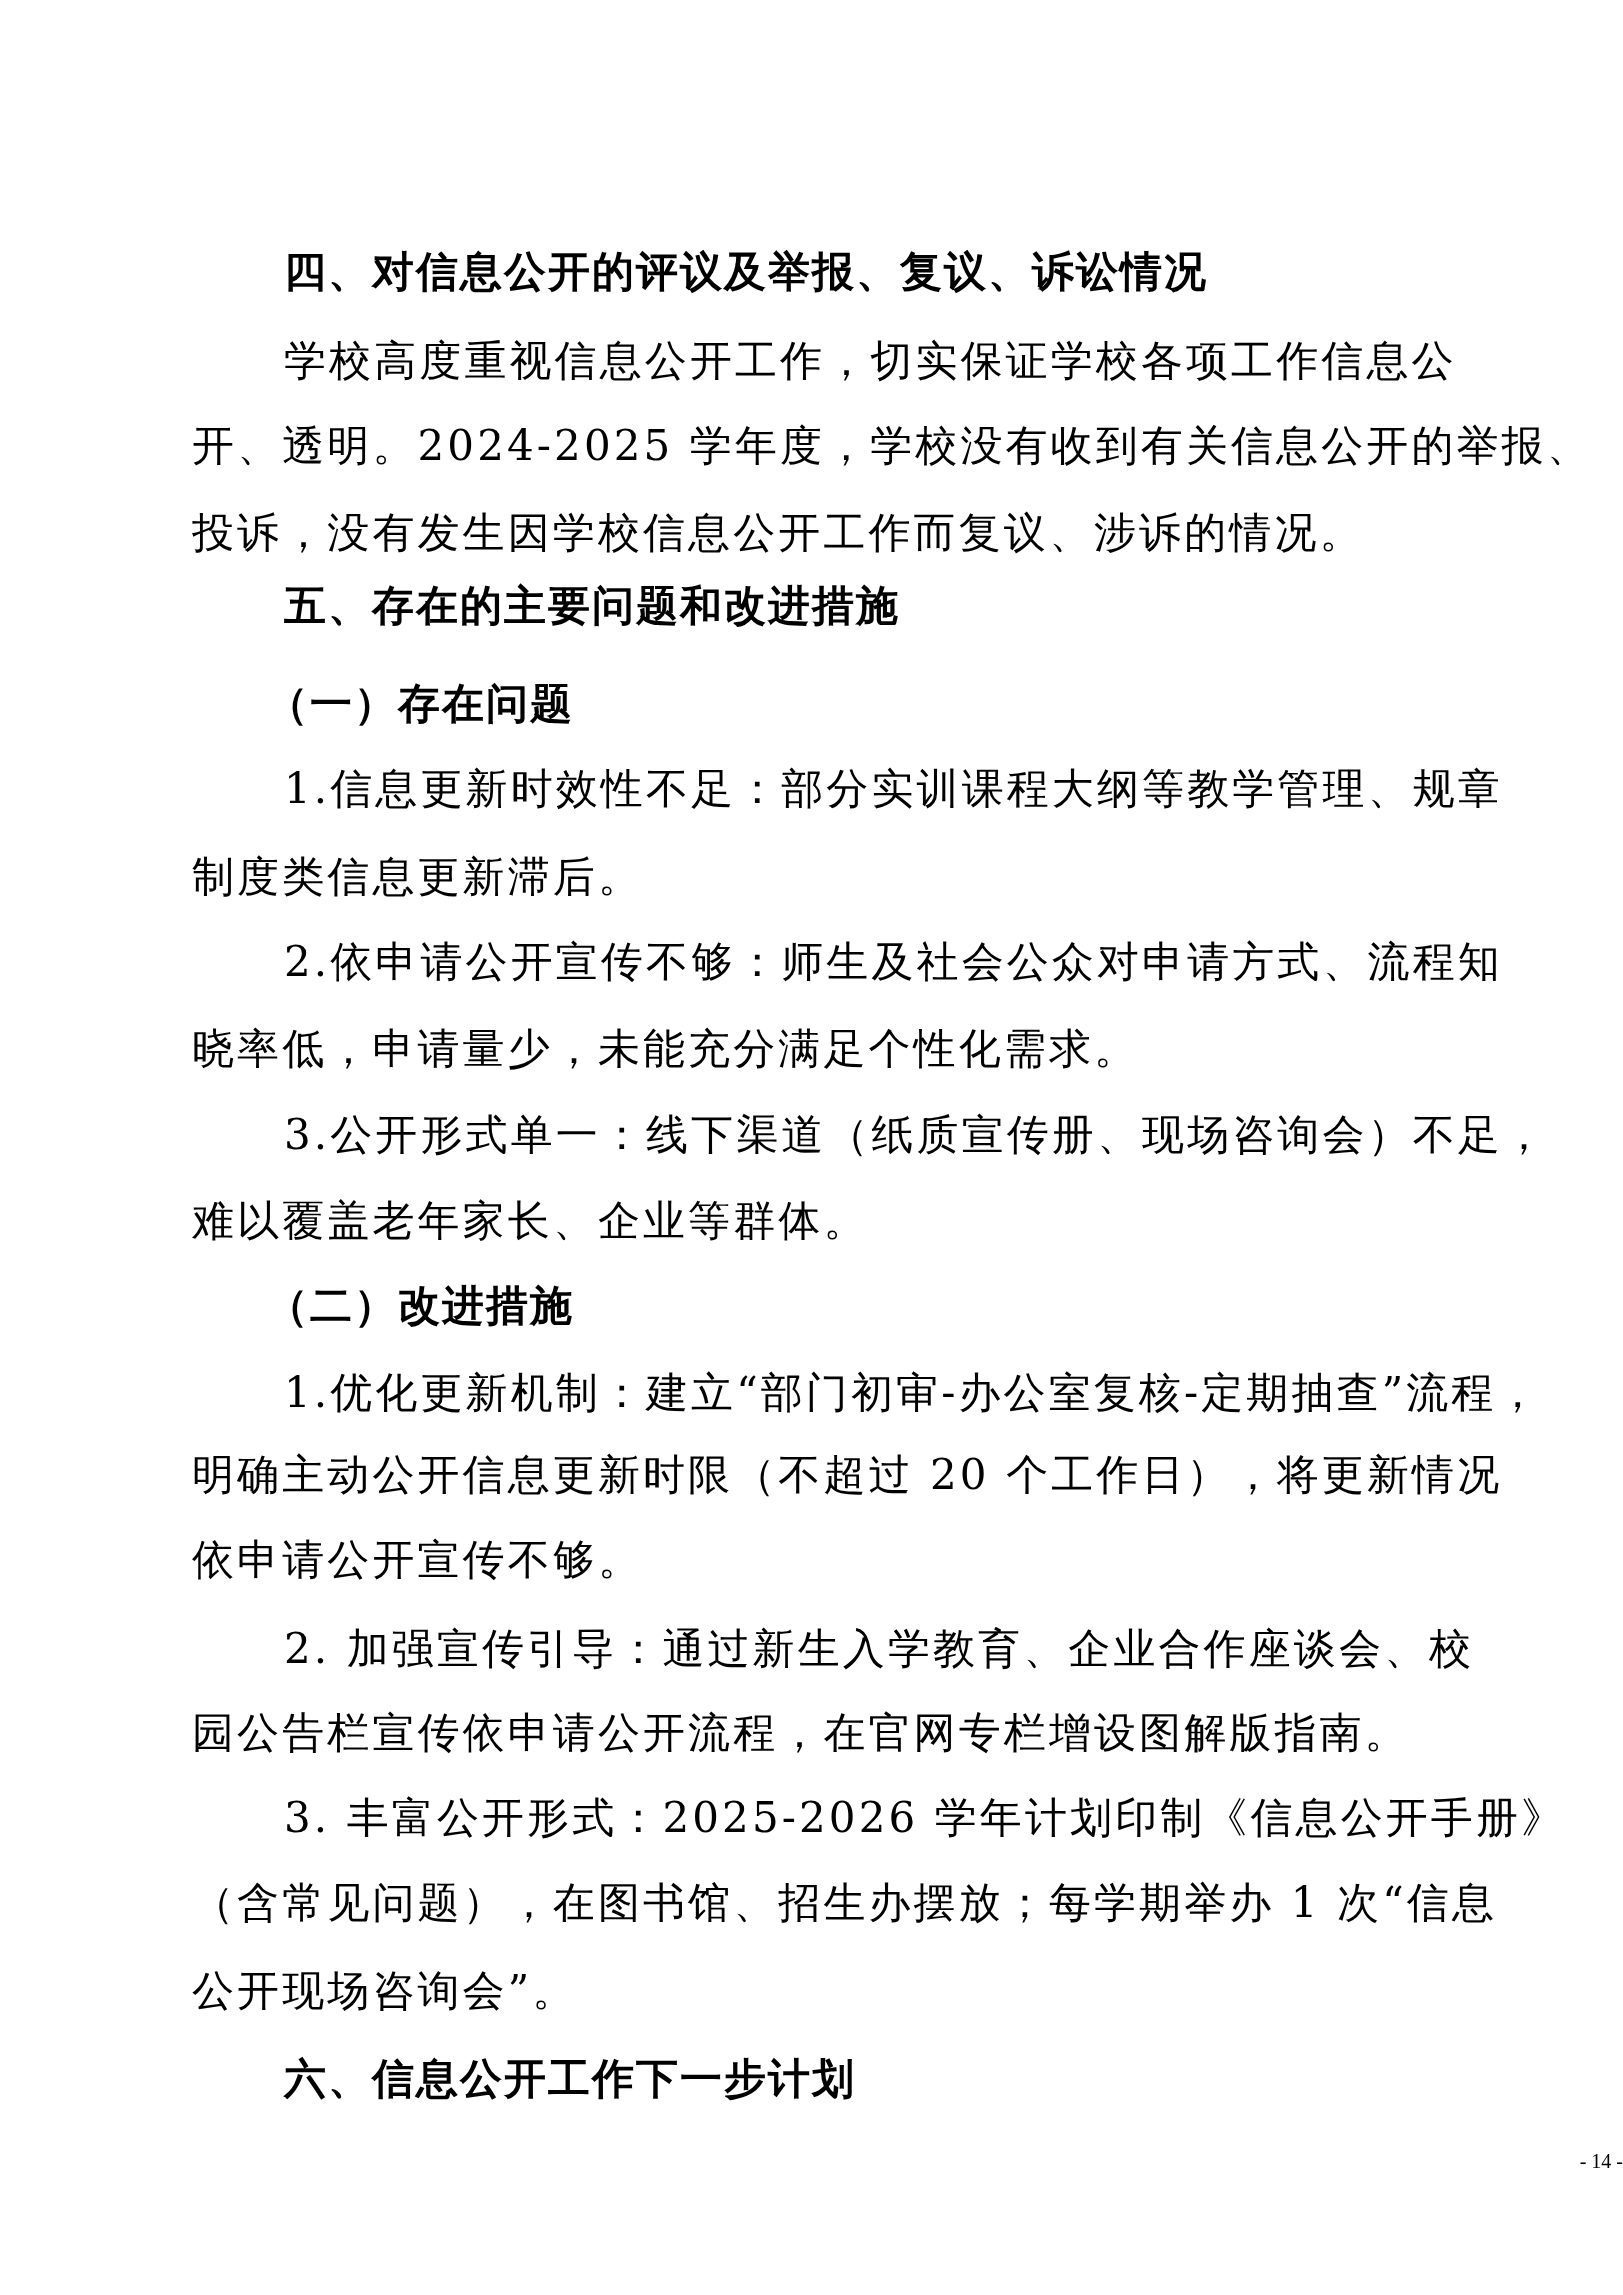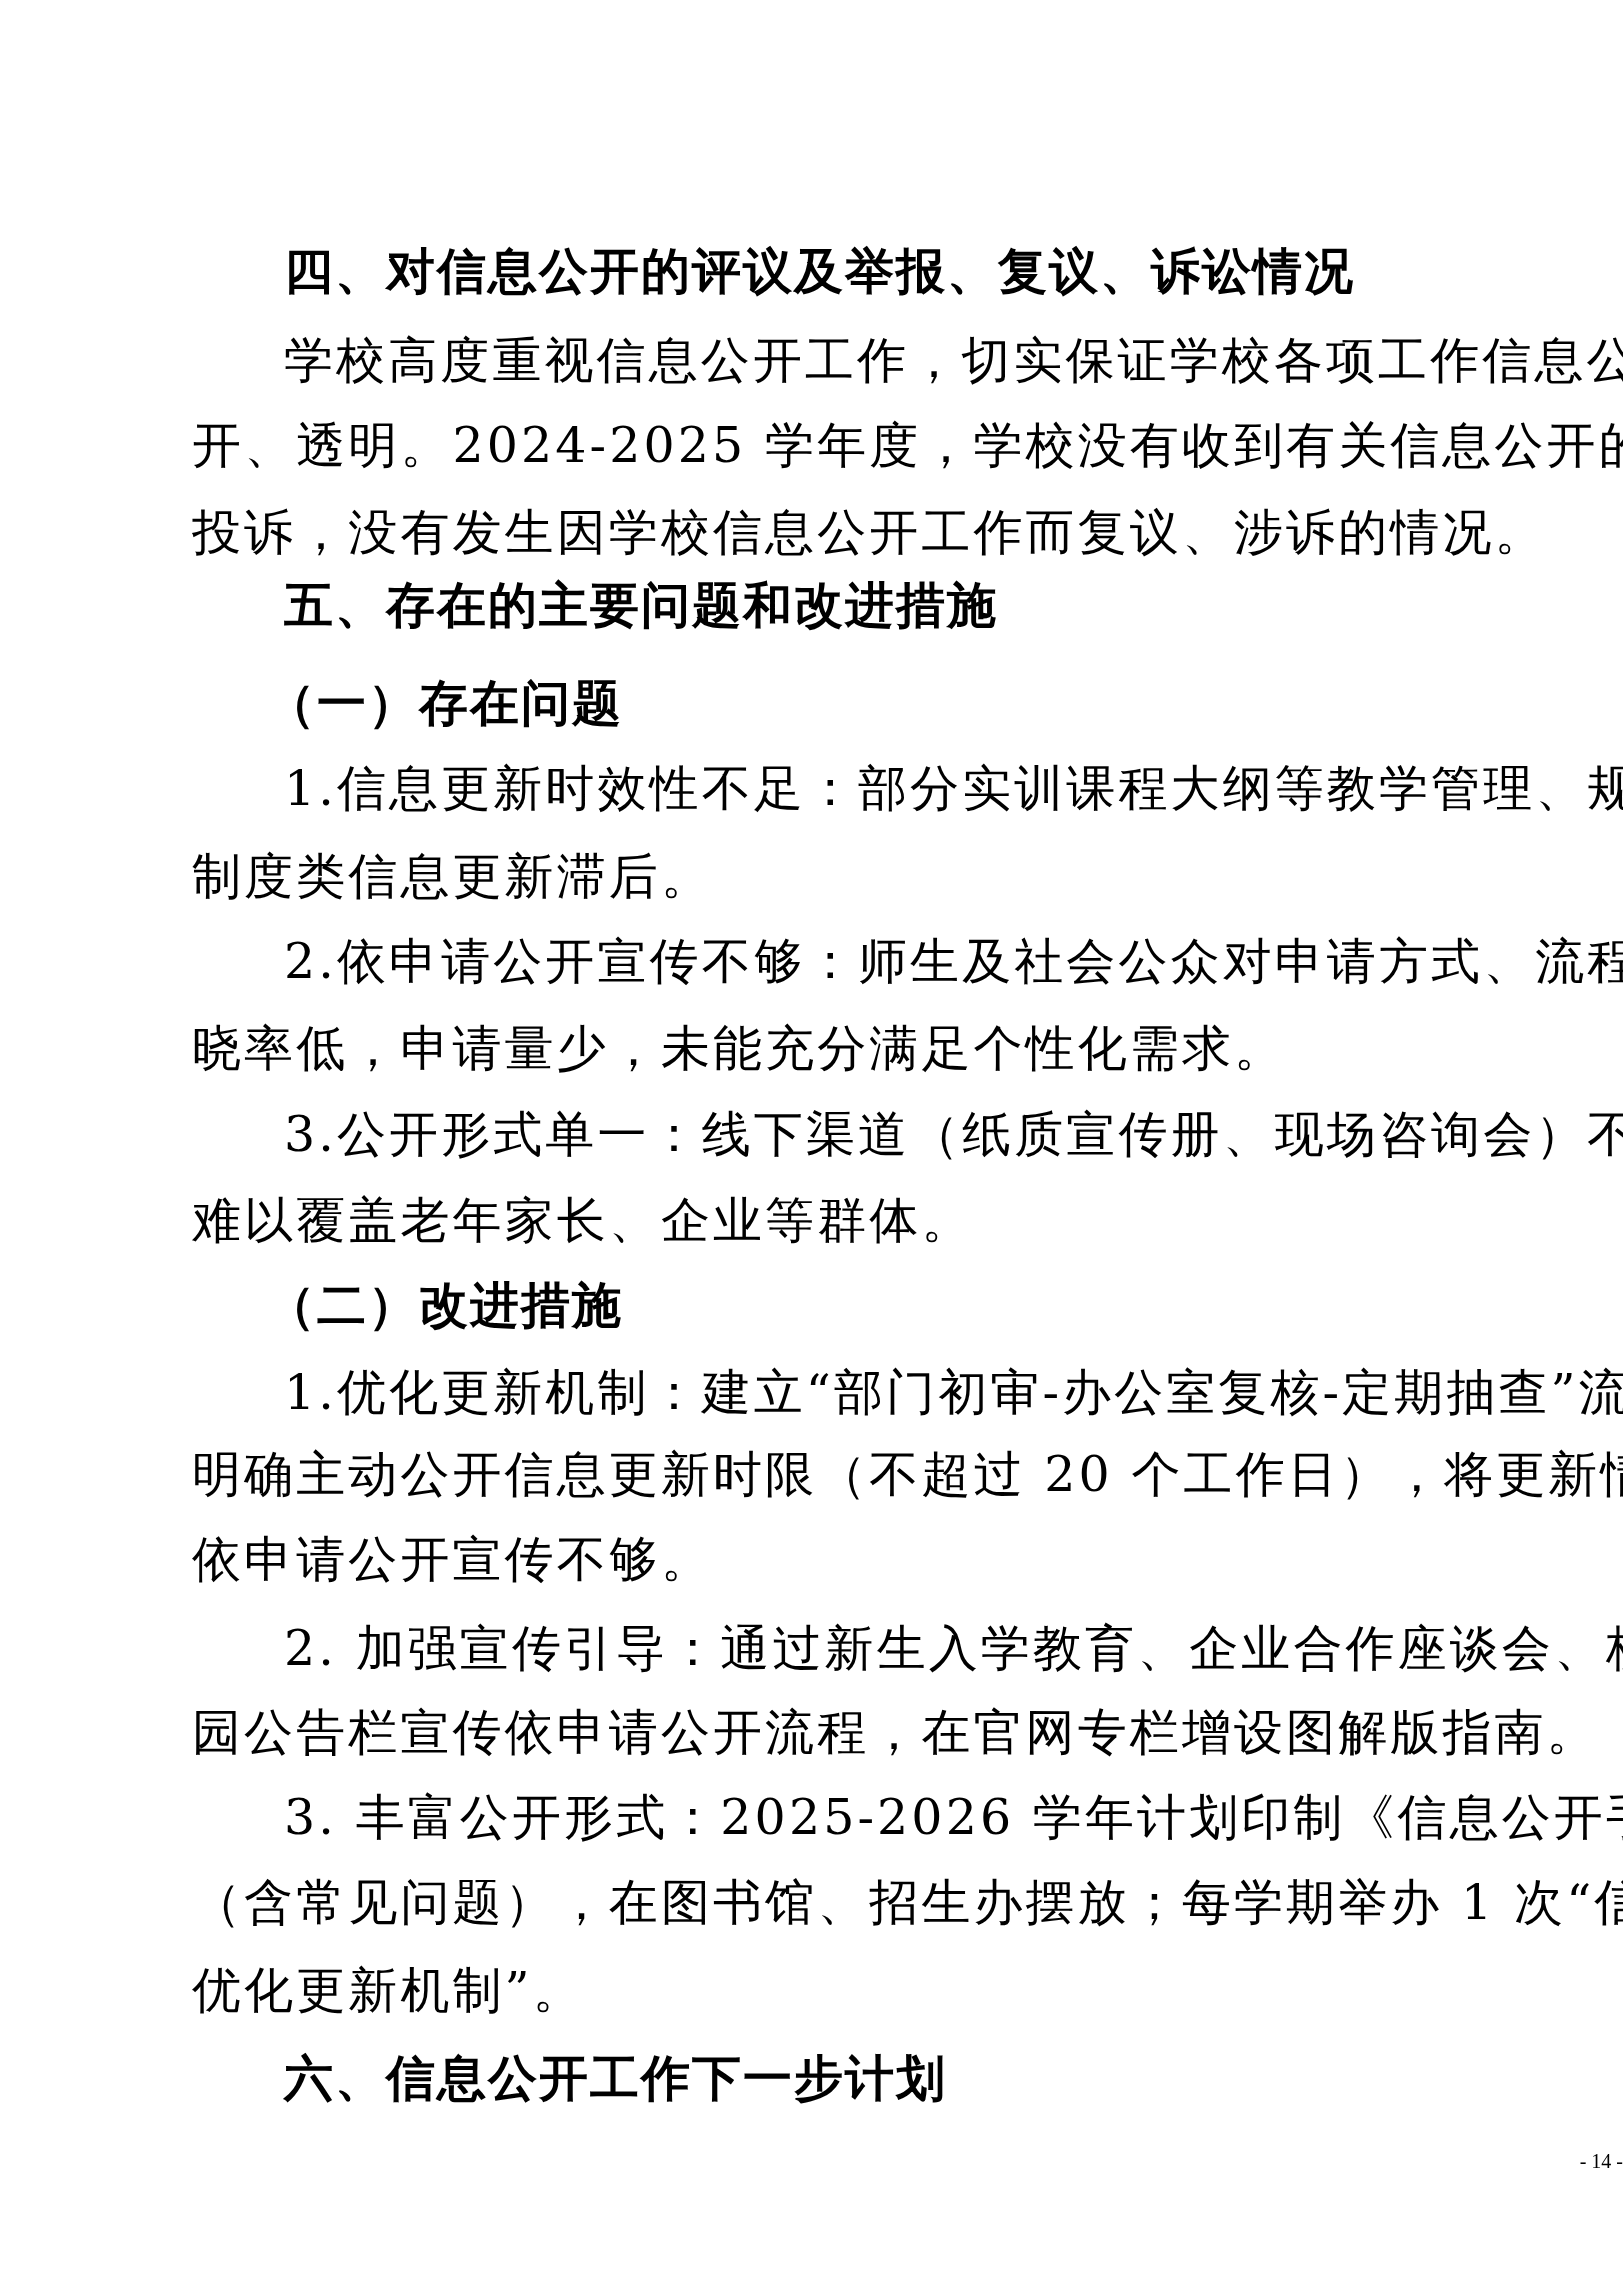--- a/index.html
+++ b/index.html
@@ -1,19 +1,19 @@
 <!DOCTYPE html>
 <html style="font-size:8.2px"><head>
 <meta charset="utf-8">
 <style>
   html, body { margin: 0; padding: 0; background: #ffffff; }
   body { width: 1623px; height: 2295px; position: relative; overflow: hidden;
          font-family: "DejaVu Serif", "Liberation Serif", serif; color: #000000; }
   .page { position: absolute; left: 0; top: 0; width: 1623px; height: 2295px; background: #ffffff; }
-  .line { position: absolute; left: 192px; white-space: nowrap; font-size: 49px; line-height: 56px; letter-spacing: 3.1px; }
+  .line { position: absolute; left: 192px; white-space: nowrap; font-size: 42px; line-height: 56px; letter-spacing: 3.1px; }
   .indent { left: 284px; }
   .heading { font-weight: bold; font-family: "DejaVu Sans", "Liberation Sans", sans-serif; letter-spacing: 2px; }
   .sub-heading { left: 266px; }
   .page-number { position: absolute; left: 0; width: 1623px; text-align: right; top: 2150px;
                  font-size: 20px; font-family: "Liberation Serif", serif; }
 </style>
 </head>
 <body>
 
 <div class="page">
@@ -34,19 +34,19 @@
   <div class="line" style="top:1193px;font-family:Liberation Serif, serif;">难以覆盖老年家长、企业等群体。</div>
 
   <div class="line heading sub-heading" style="top:1278px;">（二）改进措施</div>
   <div class="line indent" style="top:1365px;">1.优化更新机制：建立“部门初审-办公室复核-定期抽查”流程，</div>
   <div class="line" style="top:1447px;">明确主动公开信息更新时限（不超过 20 个工作日），将更新情况</div>
   <div class="line" style="top:1532px;">依申请公开宣传不够。</div>
   <div class="line indent" style="top:1621px;">2. 加强宣传引导：通过新生入学教育、企业合作座谈会、校</div>
   <div class="line" style="top:1705px;">园公告栏宣传依申请公开流程，在官网专栏增设图解版指南。</div>
   <div class="line indent" style="top:1790px;">3. 丰富公开形式：2025-2026 学年计划印制《信息公开手册》</div>
   <div class="line" style="top:1875px;">（含常见问题），在图书馆、招生办摆放；每学期举办 1 次“信息</div>
-  <div class="line" style="top:1963px;">优化更新机制”。</div>
+  <div class="line" style="top:1963px;">公开现场咨询会”。</div>
 
   <div class="line heading indent" style="top:2051px;">六、信息公开工作下一步计划</div>
 
   <div class="page-number">- 14 -</div>
 </div>
 
 
 </body></html>

